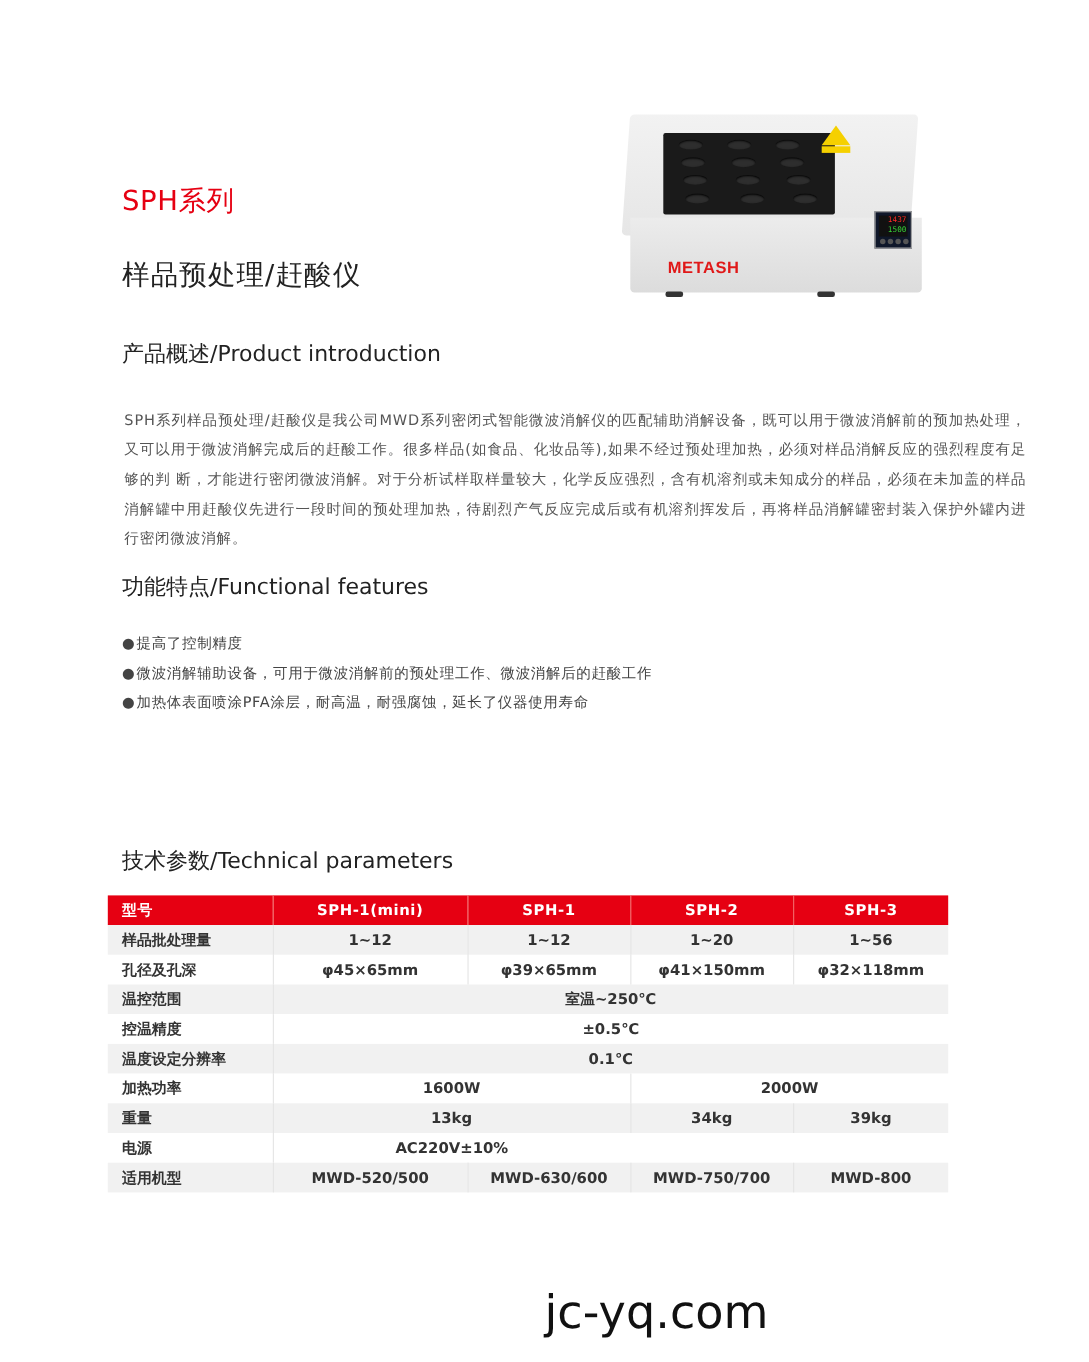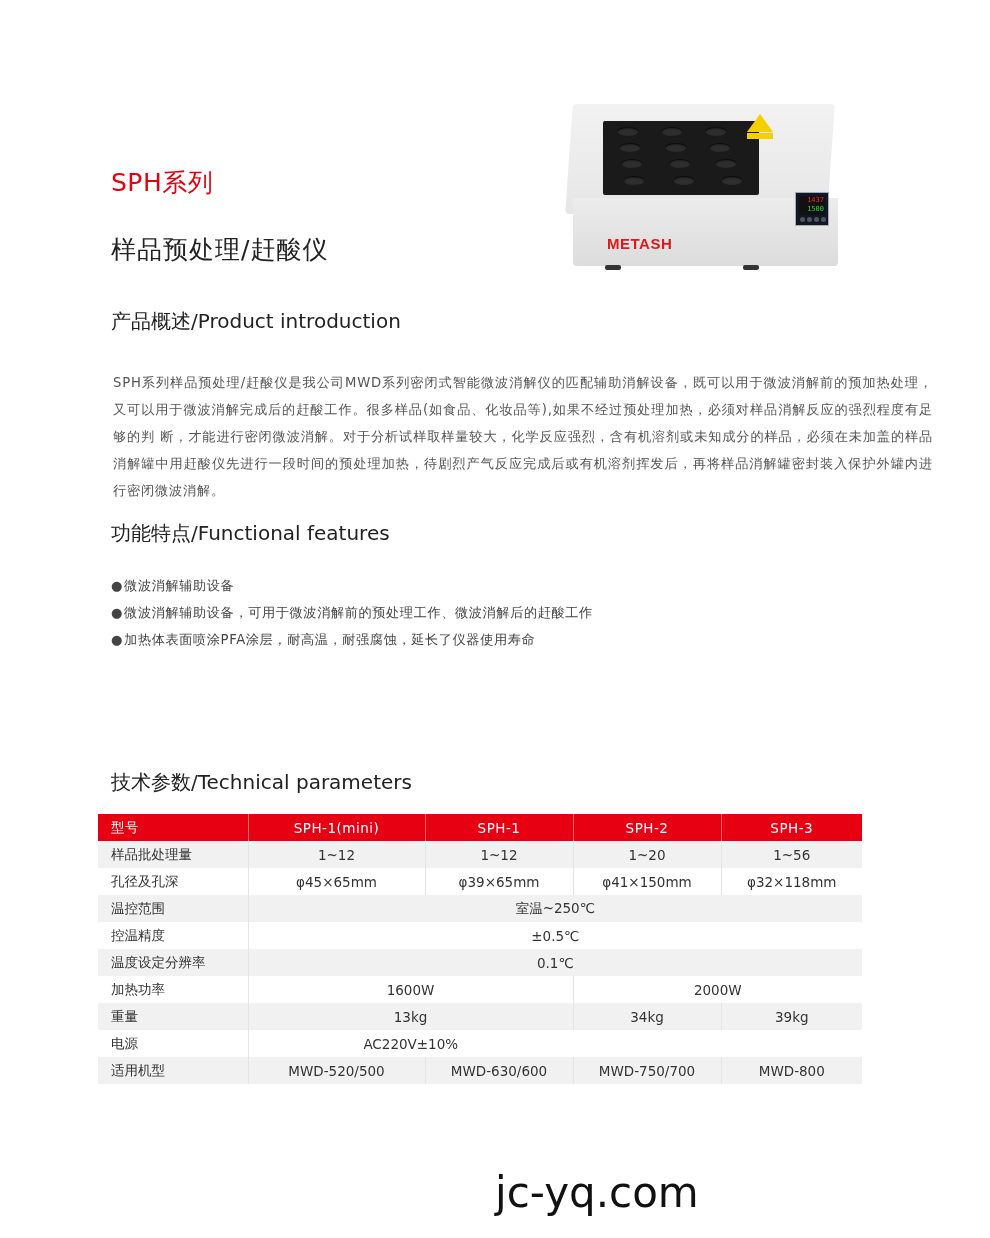--- a/index.html
+++ b/index.html
@@ -28,21 +28,21 @@
   .foot { position: absolute; width: 16px; height: 5px; background: #333; border-radius: 2px; top: 167px; }
 
   .section-title { position: absolute; left: 111px; font-size: 20px; color: #222; }
   .intro-p { position: absolute; left: 113px; top: 337px; width: 820px; font-size: 13.2px; line-height: 27px; color: #555; letter-spacing: 0.8px; text-align: justify; margin-top: 32px; }
 
   .features { position: absolute; left: 111px; top: 572px; list-style: none; }
   .features li { font-size: 13.2px; line-height: 27px; color: #444; letter-spacing: 0.6px; }
   .features li::before { content: "●"; color: #444; margin-right: 1px; }
 
   table.params { position: absolute; left: 98px; top: 814px; width: 764px; border-collapse: collapse; font-size: 13.5px; color: #333; }
-  table.params td, table.params th { height: 27px; text-align: center; font-weight: normal; padding: 0; border-left: 1px solid #e4e4e4; }
+  table.params td, table.params th { height: 27px; text-align: center; font-weight: bold; padding: 0; border-left: 1px solid #e4e4e4; }
   table.params tr td:first-child, table.params tr th:first-child { text-align: left; padding-left: 13px; border-left: none; }
   table.params thead th { background: #e60012; color: #fff; border-left: 1px solid #f26a6a; letter-spacing: 0.5px; }
   table.params tbody tr:nth-child(odd) { background: #f1f1f1; }
   table.params tbody tr:nth-child(even) { background: #ffffff; }
   col.c0 { width: 150px; } col.c1 { width: 177px; } col.c2 { width: 148px; } col.c3 { width: 148px; } col.c4 { width: 141px; }
 
   .site { position: absolute; left: 495px; top: 1168px; font-family: "DejaVu Sans", sans-serif; font-size: 42px; color: #111; letter-spacing: 0px; }
 </style>
 </head>
 <body>
@@ -84,21 +84,21 @@
   <div class="brand">METASH</div>
   <div class="foot" style="left:40px"></div>
   <div class="foot" style="left:178px"></div>
 </div>
 
 <div class="section-title" style="top:308px">产品概述/Product introduction</div>
 <p class="intro-p">SPH系列样品预处理/赶酸仪是我公司MWD系列密闭式智能微波消解仪的匹配辅助消解设备，既可以用于微波消解前的预加热处理，又可以用于微波消解完成后的赶酸工作。很多样品(如食品、化妆品等),如果不经过预处理加热，必须对样品消解反应的强烈程度有足够的判 断，才能进行密闭微波消解。对于分析试样取样量较大，化学反应强烈，含有机溶剂或未知成分的样品，必须在未加盖的样品消解罐中用赶酸仪先进行一段时间的预处理加热，待剧烈产气反应完成后或有机溶剂挥发后，再将样品消解罐密封装入保护外罐内进行密闭微波消解。</p>
 
 <div class="section-title" style="top:520px">功能特点/Functional features</div>
 <ul class="features">
-  <li>微波消解辅助设备</li>
+  <li>提高了控制精度</li>
   <li>微波消解辅助设备，可用于微波消解前的预处理工作、微波消解后的赶酸工作</li>
   <li>加热体表面喷涂PFA涂层，耐高温，耐强腐蚀，延长了仪器使用寿命</li>
 </ul>
 
 <div class="section-title" style="top:769px">技术参数/Technical parameters</div>
 
 <table class="params">
   <colgroup>
       <col class="c0">
       <col class="c1">

